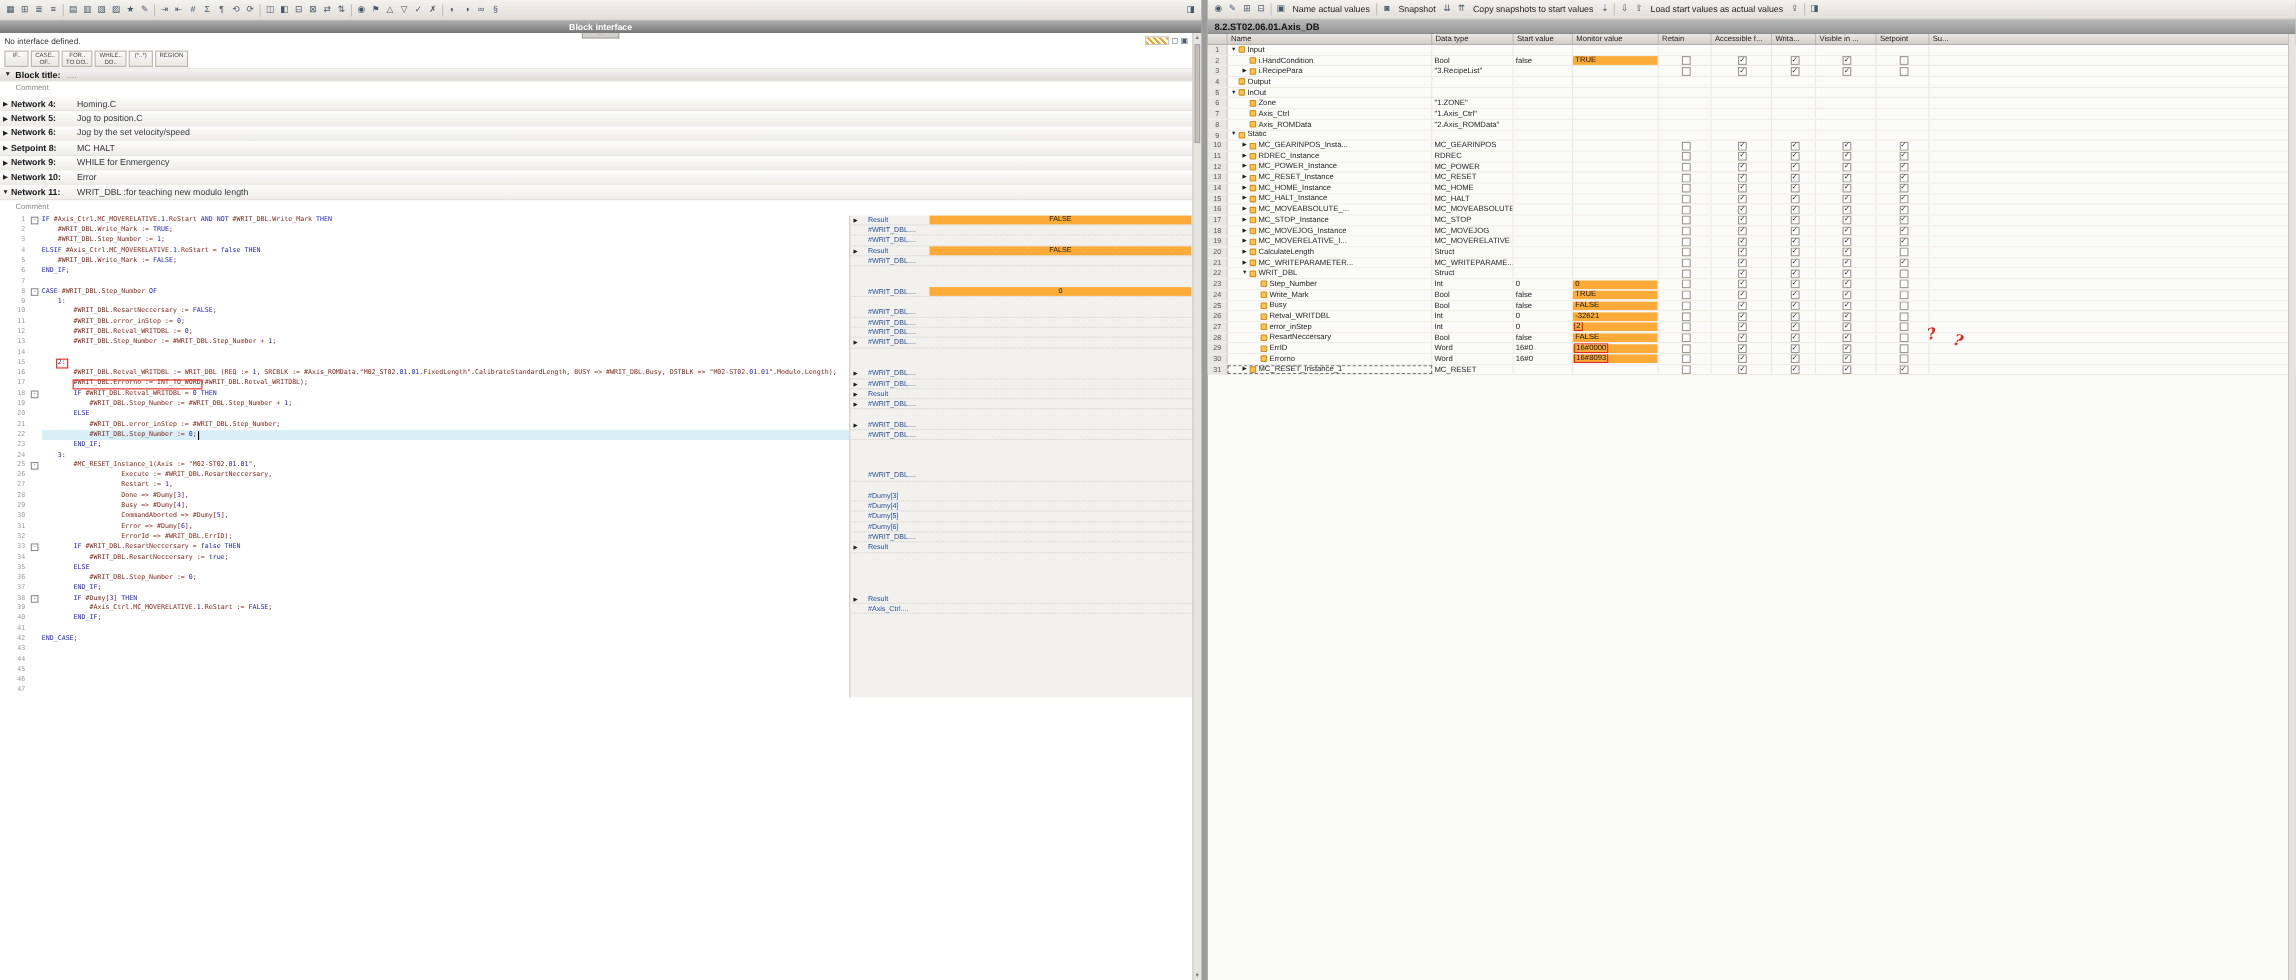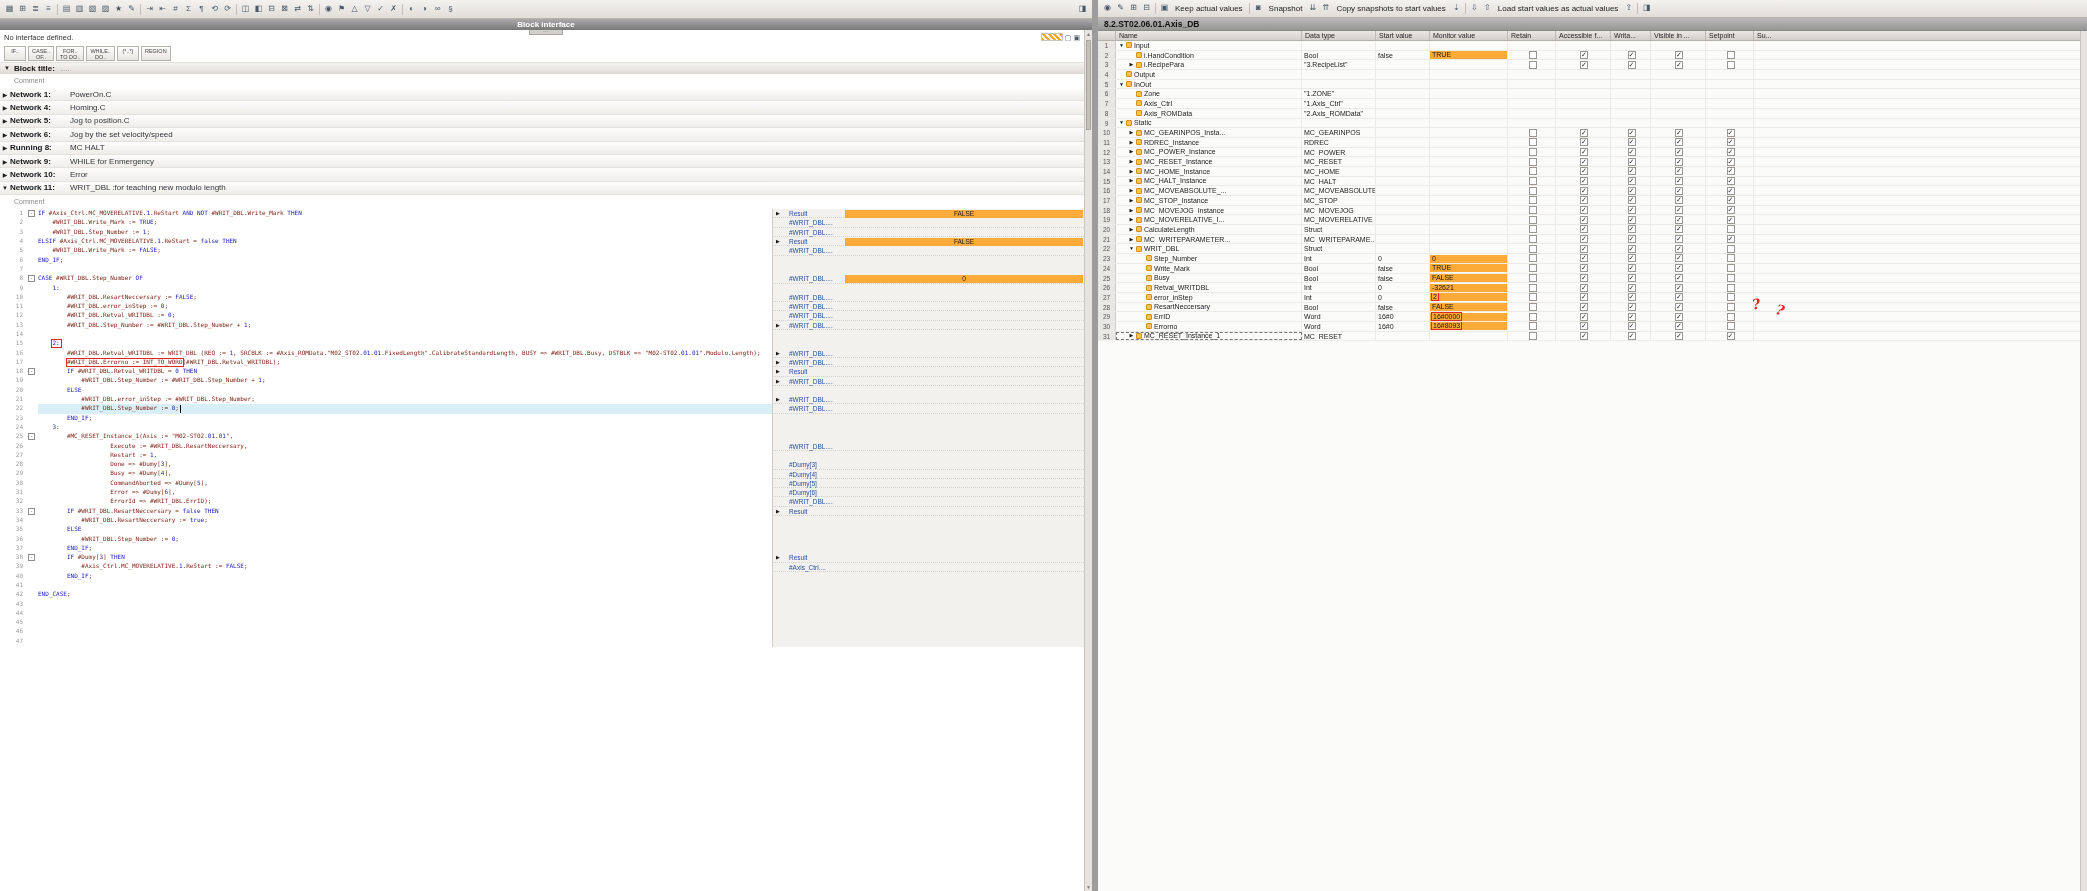--- a/index.html
+++ b/index.html
@@ -194,41 +194,36 @@
       <div id="block-title-row">
         <span class="chev">▼</span>
         <span class="lbl">Block title:</span>
         <span class="dots">....</span>
       </div>
       <div class="comment-row">Comment</div>
 
       <div id="networks">
           <div class="network-row">
             <span class="chev">▶</span>
-            <span class="nlabel">Network 1:</span>
-            <span class="ntitle">PowerOn.C</span>
-          </div>
-          <div class="network-row">
-            <span class="chev">▶</span>
             <span class="nlabel">Network 4:</span>
             <span class="ntitle">Homing.C</span>
           </div>
           <div class="network-row">
             <span class="chev">▶</span>
             <span class="nlabel">Network 5:</span>
             <span class="ntitle">Jog to position.C</span>
           </div>
           <div class="network-row">
             <span class="chev">▶</span>
             <span class="nlabel">Network 6:</span>
             <span class="ntitle">Jog by the set velocity/speed</span>
           </div>
           <div class="network-row">
             <span class="chev">▶</span>
-            <span class="nlabel">Running 8:</span>
+            <span class="nlabel">Setpoint 8:</span>
             <span class="ntitle">MC HALT</span>
           </div>
           <div class="network-row">
             <span class="chev">▶</span>
             <span class="nlabel">Network 9:</span>
             <span class="ntitle">WHILE for Enmergency</span>
           </div>
           <div class="network-row">
             <span class="chev">▶</span>
             <span class="nlabel">Network 10:</span>
@@ -454,21 +449,21 @@
   </section>
 
   <section id="right-panel">
     <div id="db-toolbar">
         <span class="tbicon">◉</span>
         <span class="tbicon">✎</span>
         <span class="tbicon">⊞</span>
         <span class="tbicon">⊟</span>
         <span class="tbsep"></span>
         <span class="tbicon">▣</span>
-        <span class="dbbtn">Keep actual values</span>
+        <span class="dbbtn">Name actual values</span>
         <span class="tbsep"></span>
         <span class="tbicon">◙</span>
         <span class="dbbtn">Snapshot</span>
         <span class="tbicon">⇊</span>
         <span class="tbicon">⇈</span>
         <span class="dbbtn">Copy snapshots to start values</span>
         <span class="tbicon">⇣</span>
         <span class="tbsep"></span>
         <span class="tbicon">⇩</span>
         <span class="tbicon">⇧</span>

